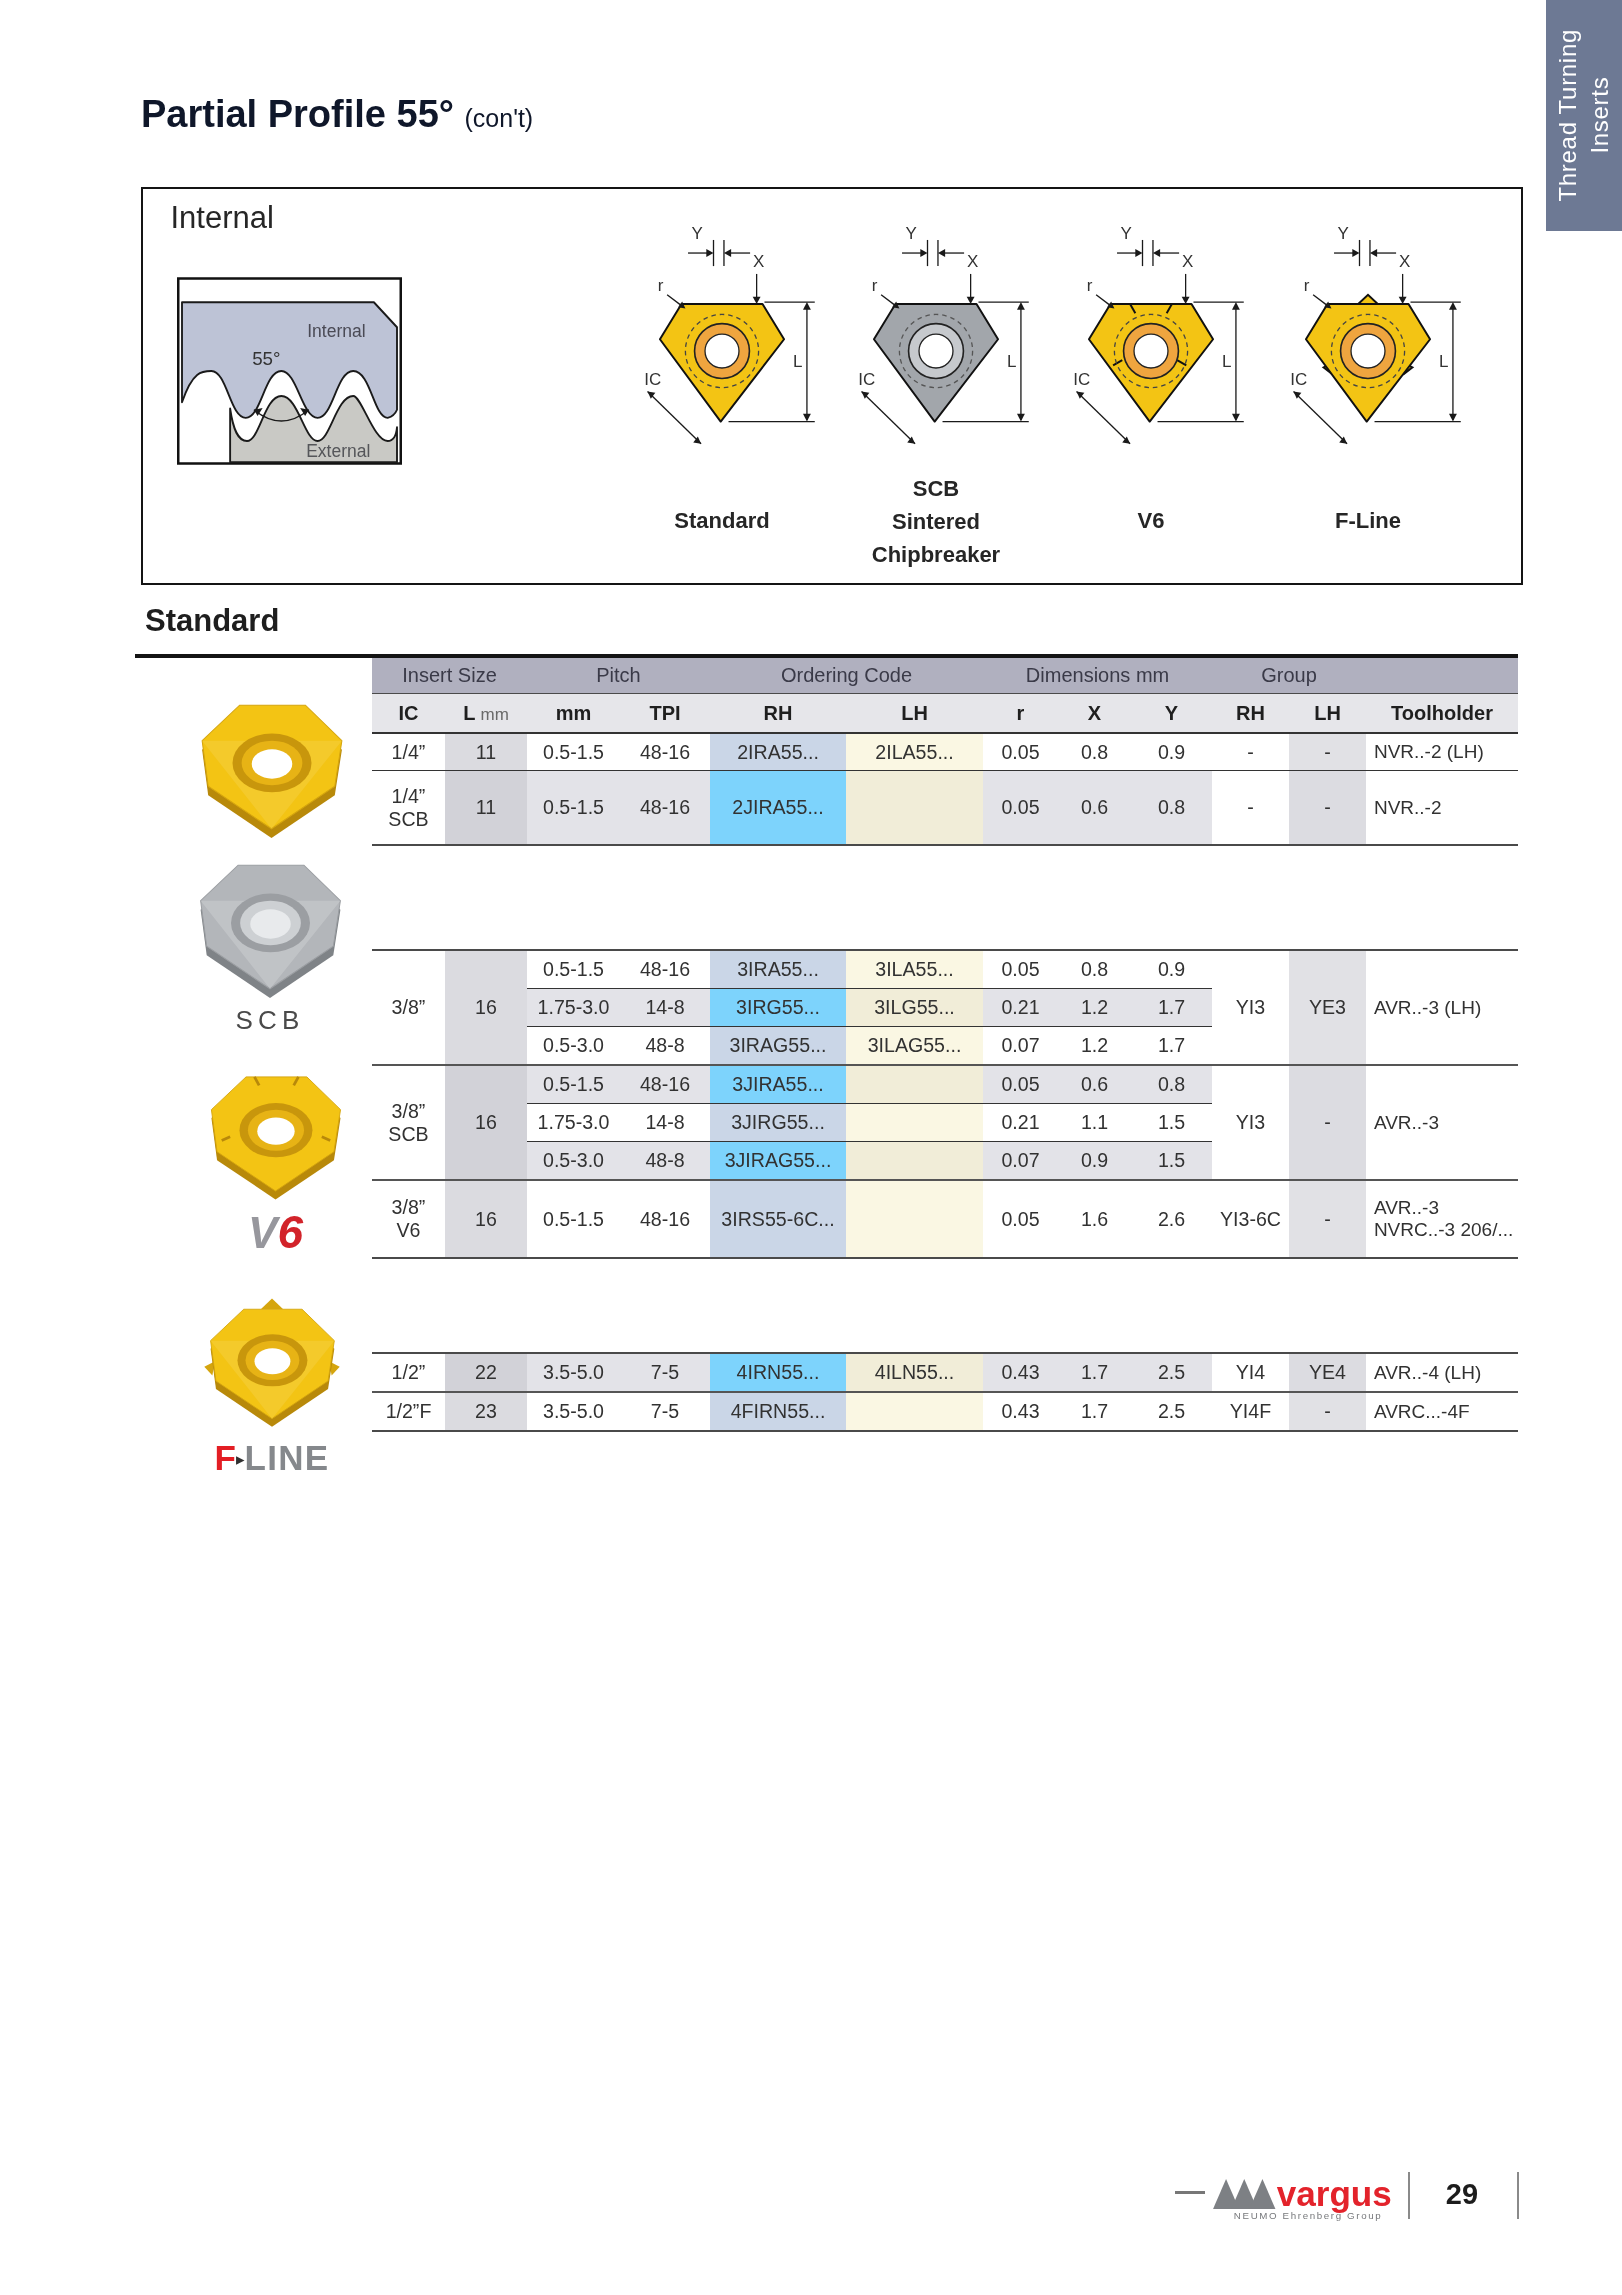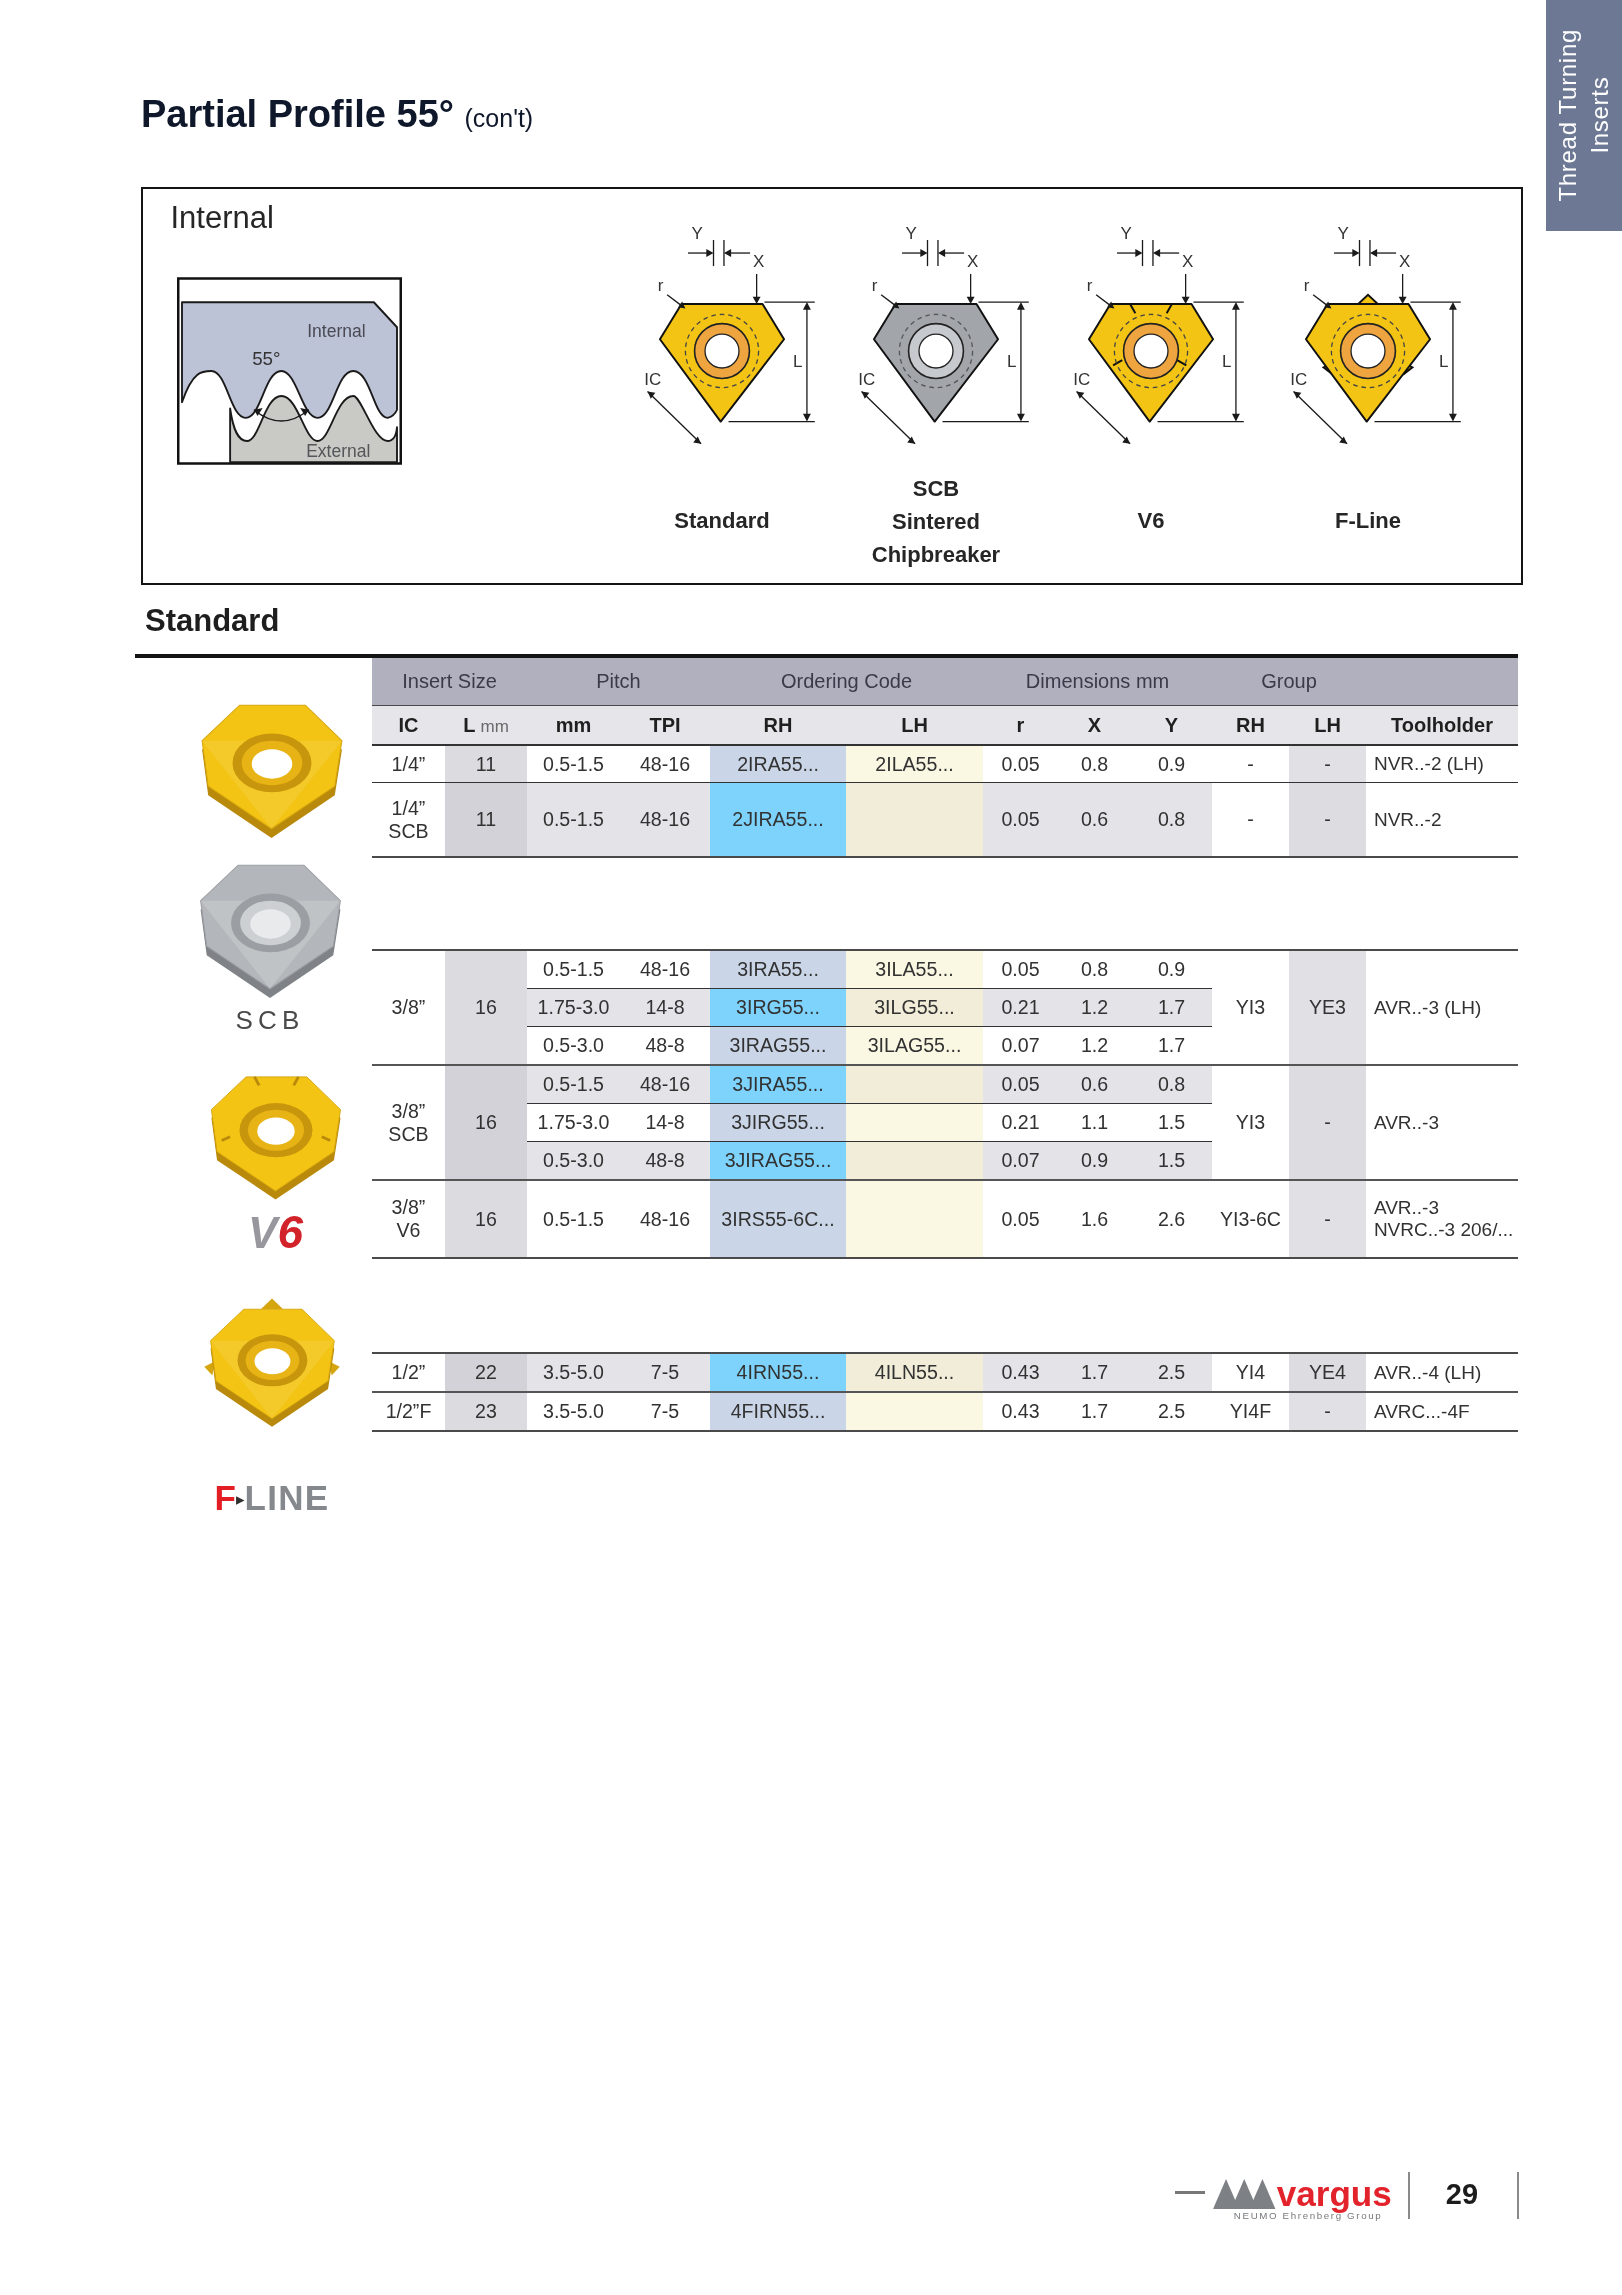--- a/index.html
+++ b/index.html
@@ -27,21 +27,21 @@
   .heading-rule{left:135px;top:654px;width:1383px;height:3.9px;background:#141414;}
 
   
   .blk{left:372px;width:1146px;background:#fff;}
   .blk-a{top:658px;border-bottom:2.6px solid #4a4a4a;}
   .blk-b{top:949px;border-top:2.6px solid #4a4a4a;border-bottom:2.6px solid #4a4a4a;}
   .blk-c{top:1352px;border-top:2.6px solid #4a4a4a;border-bottom:2.6px solid #4a4a4a;}
   table.tbl{border-collapse:collapse;table-layout:fixed;width:1146px;}
   table.gsep{border-top:2px solid #555;}
   .tbl td{padding:0;vertical-align:middle;text-align:center;font-size:19.6px;color:#323232;overflow:hidden;}
-  tr.h54 td{height:47px;} tr.h58 td{height:38px;} tr.h55 td{height:36px;}
+  tr.h54 td{height:35px;} tr.h58 td{height:38px;} tr.h55 td{height:36px;}
   tr.h112 td{height:73px;} tr.h56 td{height:37px;} tr.h57 td{height:37px;} tr.h116 td{height:76px;}
   tr.ghead td{background:#b0b0bf;color:#3a3a48;font-size:20px;}
   tr.shead td{background:#e6e6ea;font-weight:700;font-size:20px;color:#1f1f1f;
               border-top:1.3px solid #4a4a4a;border-bottom:2px solid #333;}
   tr.shead .unit{font-weight:400;color:#6a6a6a;font-size:17px;}
   tr.thin-top td{border-top:1.3px solid #333;}
   tr.gsep-top td{border-top:2px solid #555;}
   td.c-l{background:#dbdbe0;} td.c-rh{background:#cad6e7;} td.c-lh{background:#faf7e3;}
   td.c-alh{background:#e1e1e5;} td.white{background:#fff;}
   tr.shaded td{background:#e3e3e8;}
@@ -293,21 +293,21 @@
     <polygon points="160,34 185,10 210,34" fill="#d5a50e"></polygon>
     <polygon points="58,150 34,162 52,182" fill="#d5a50e"></polygon>
     <polygon points="312,150 336,162 318,182" fill="#d5a50e"></polygon>
     <polygon points="185,296 60,212 48,122 122,52 252,52 324,122 310,212" fill="#b8890a"></polygon>
     <polygon points="185,278 60,194 48,104 122,34 252,34 324,104 310,194" fill="#f3c414" stroke="#d5a50e" stroke-width="2"></polygon>
     <polygon points="185,278 48,104 324,104" fill="#ffffff" opacity="0.10"></polygon>
     <ellipse cx="186" cy="148" rx="78" ry="58" fill="#c8960c"></ellipse>
     <ellipse cx="186" cy="148" rx="60" ry="44" fill="#e7b315"></ellipse>
     <ellipse cx="186" cy="150" rx="40" ry="29" fill="#ffffff"></ellipse>
   </svg>
-  <div class="abs fline-logo" style="left:164px;top:1438px;width:216px;margin-top:40px;">
+  <div class="abs fline-logo" style="left:164px;top:1438px;width:216px;">
     <span class="f">F</span><span class="arr">▸</span><span class="line">LINE</span>
   </div>
 
   <div class="abs blk blk-a">
     <table class="tbl">
       <colgroup>
           <col style="width:73px">
           <col style="width:82px">
           <col style="width:93px">
           <col style="width:90px">

